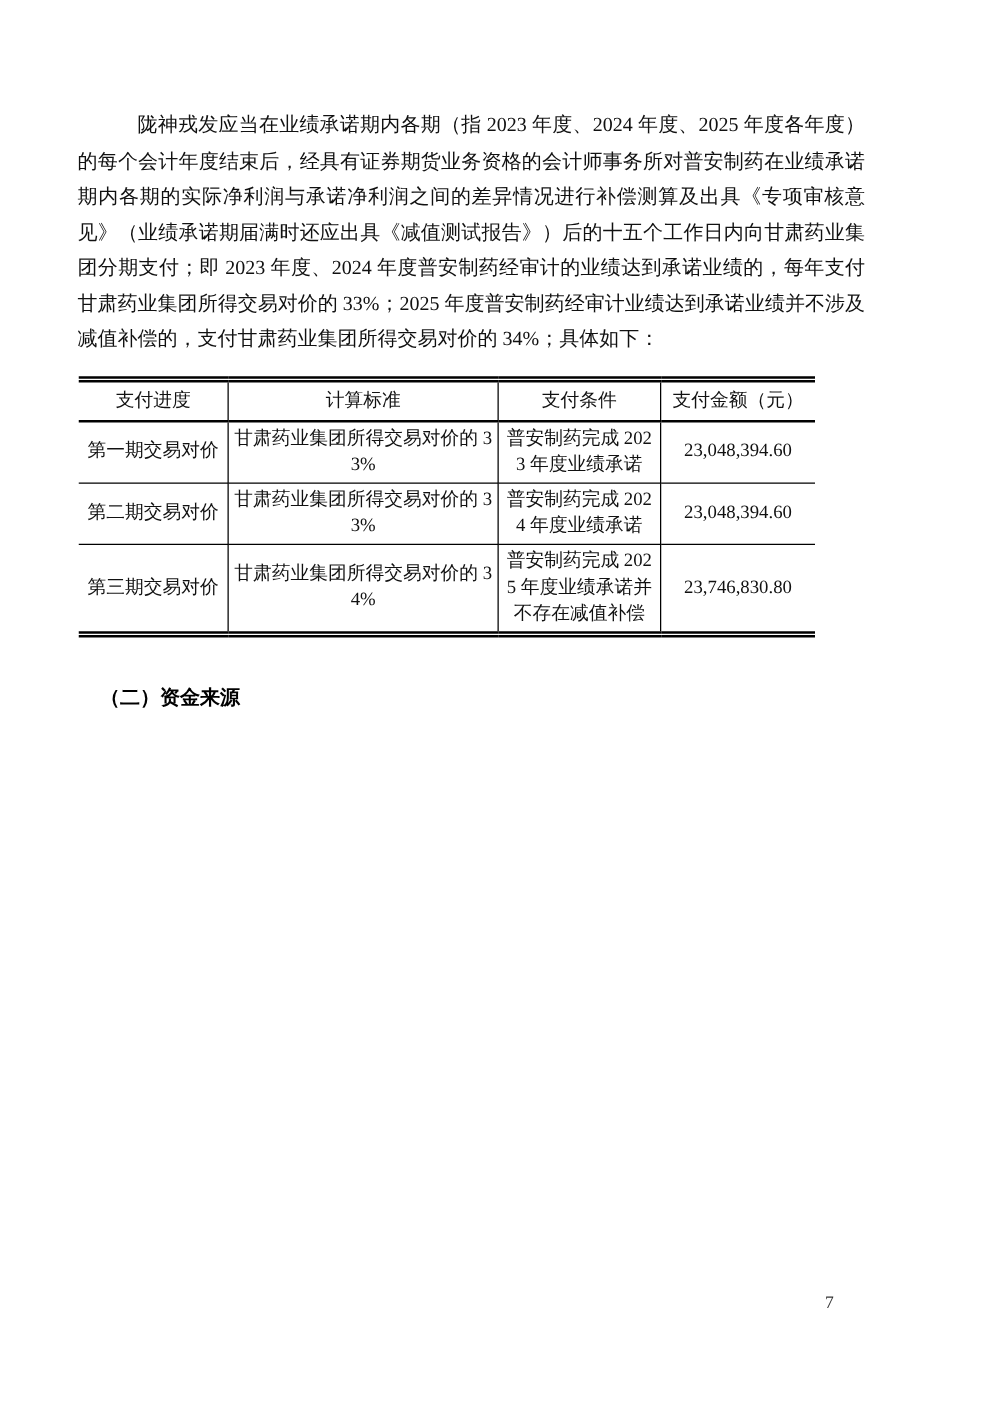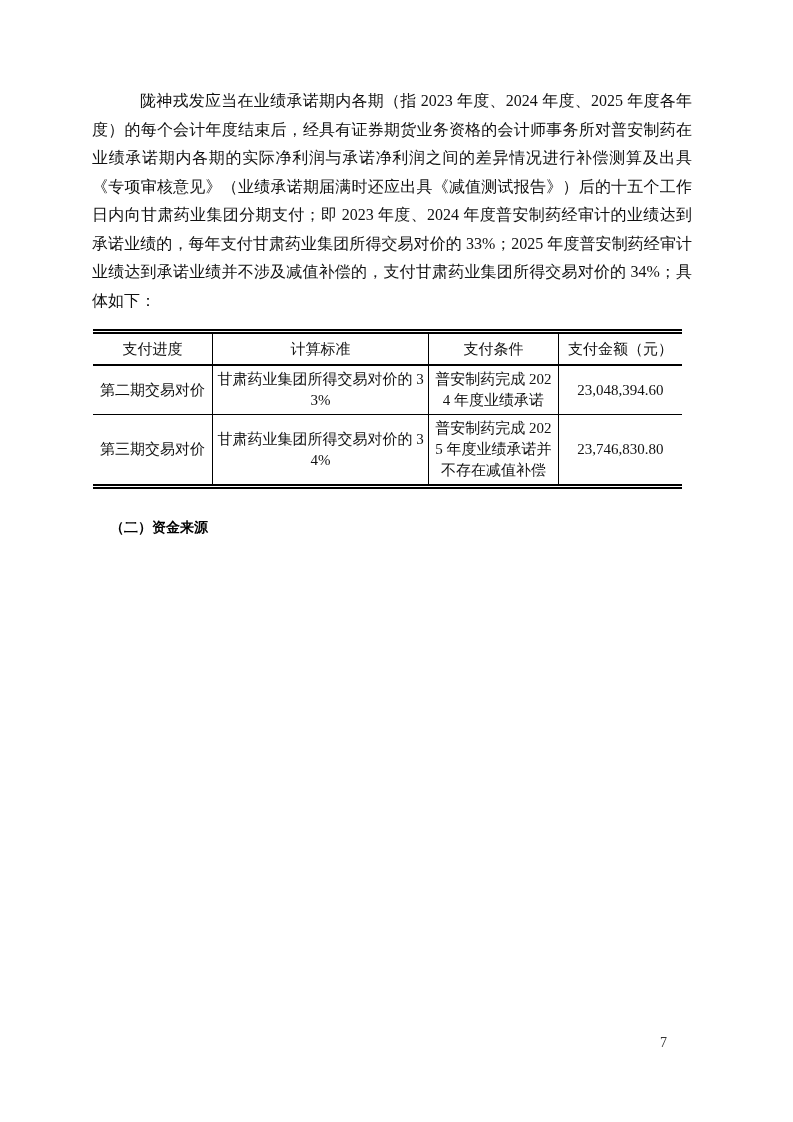--- a/index.html
+++ b/index.html
@@ -6,21 +6,21 @@
     margin: 0;
     padding: 0;
     background: #ffffff;
   }
   .page {
     position: relative;
     width: 793px;
     height: 1122px;
     background: #ffffff;
     box-sizing: border-box;
-    padding: 87px 101px 0 92px;
+    padding: 87px 101px 0 62px;
     font-family: "Liberation Serif", "DejaVu Serif", serif;
     color: #111111;
     overflow: hidden;
   }
   p.body-text {
     margin: 0;
     font-size: 16px;
     line-height: 28.5px;
     text-align: justify;
     text-indent: 48px;
@@ -62,23 +62,23 @@
   }
   table.doc-table tbody tr:last-child td {
     border-bottom: 5px double #000;
   }
   .col-stage     { width: 20.2%; }
   .col-standard  { width: 37.0%; }
   .col-condition { width: 21.9%; }
   .col-amount    { width: 20.9%; }
 
   h3.sub-heading {
-    margin: 30px 0 0 18px;
+    margin: 38px 0 0 18px;
     font-family: "Liberation Sans", "DejaVu Sans", sans-serif;
-    font-size: 14px;
+    font-size: 16px;
     font-weight: bold;
     color: #000;
   }
   .funding-body { margin-top: 17px; }
   h2.chapter-heading {
     margin: 27px 0 0 18px;
     font-family: "Liberation Sans", "DejaVu Sans", sans-serif;
     font-size: 21px;
     font-weight: bold;
     color: #000;
@@ -105,20 +105,26 @@
     <thead>
       <tr>
         <th class="col-stage">支付进度</th>
         <th class="col-standard">计算标准</th>
         <th class="col-condition">支付条件</th>
         <th class="col-amount">支付金额（元）</th>
       </tr>
     </thead>
     <tbody>
       <tr>
+        <td>第一期交易对价</td>
+        <td>甘肃药业集团所得交易对价的 33%</td>
+        <td>普安制药完成 2023 年度业绩承诺</td>
+        <td>23,048,394.60</td>
+      </tr>
+      <tr>
         <td>第二期交易对价</td>
         <td>甘肃药业集团所得交易对价的 33%</td>
         <td>普安制药完成 2024 年度业绩承诺</td>
         <td>23,048,394.60</td>
       </tr>
       <tr>
         <td>第三期交易对价</td>
         <td>甘肃药业集团所得交易对价的 34%</td>
         <td>普安制药完成 2025 年度业绩承诺并不存在减值补偿</td>
         <td>23,746,830.80</td>

